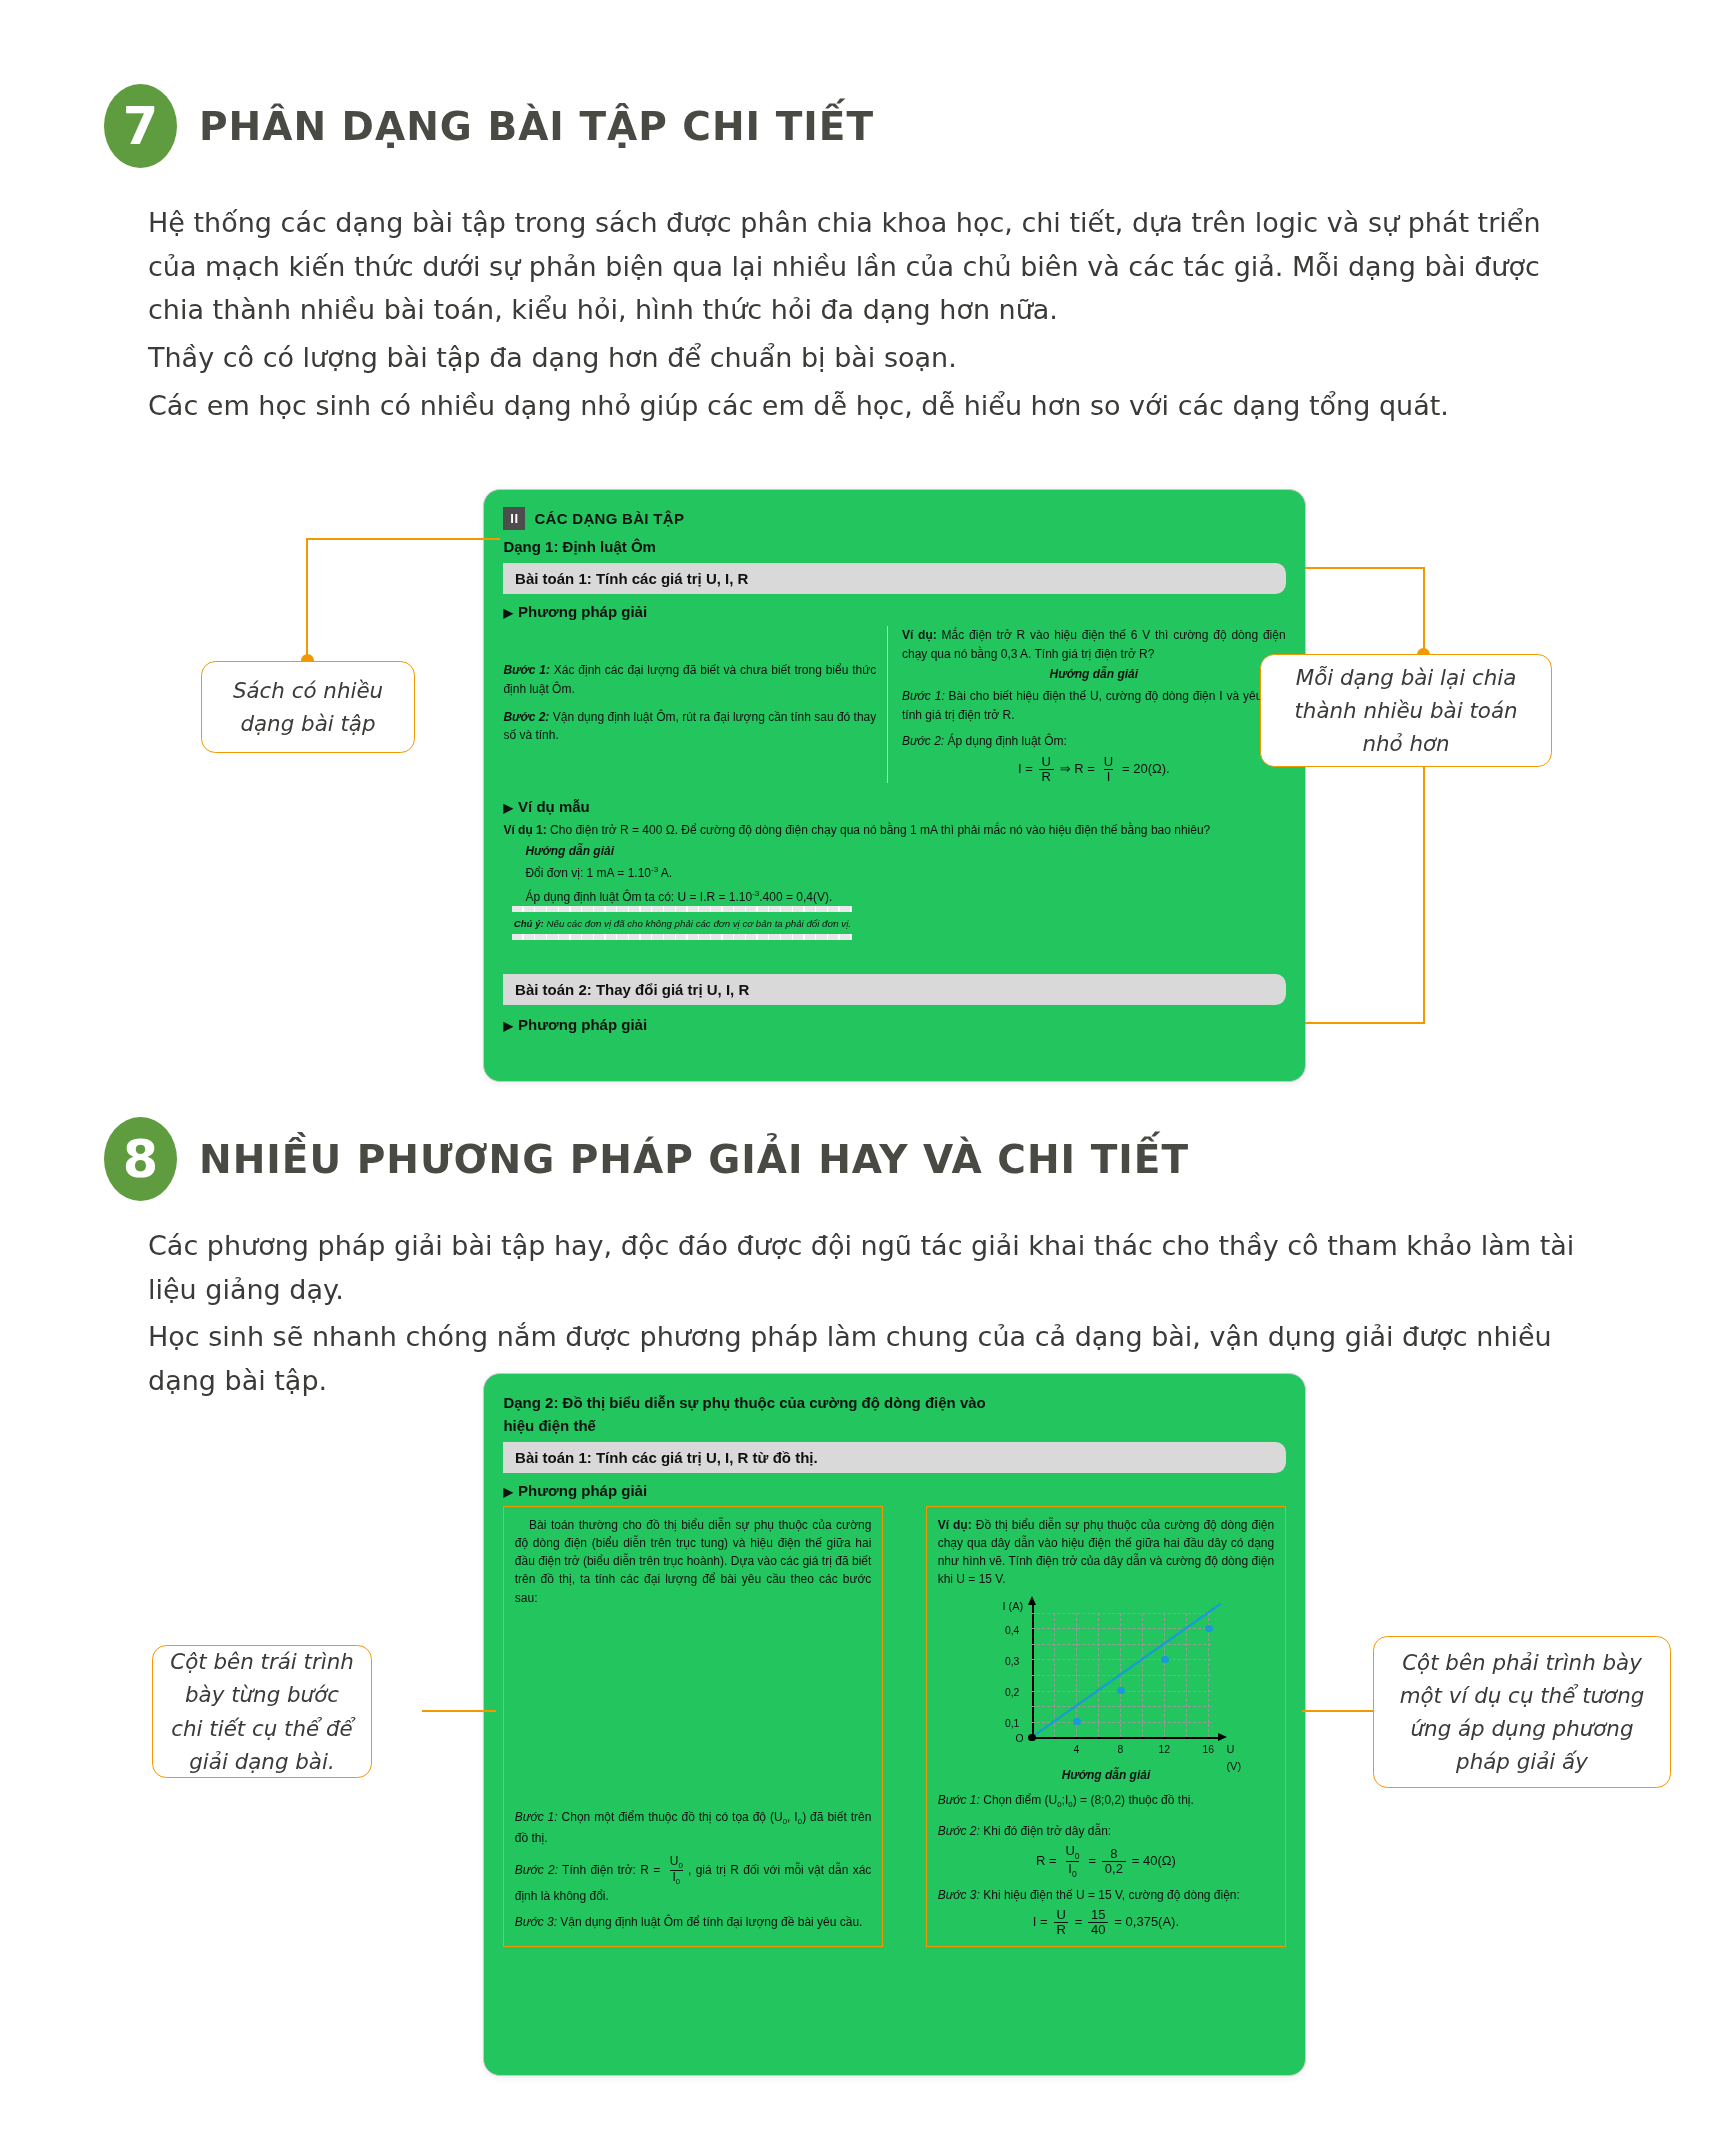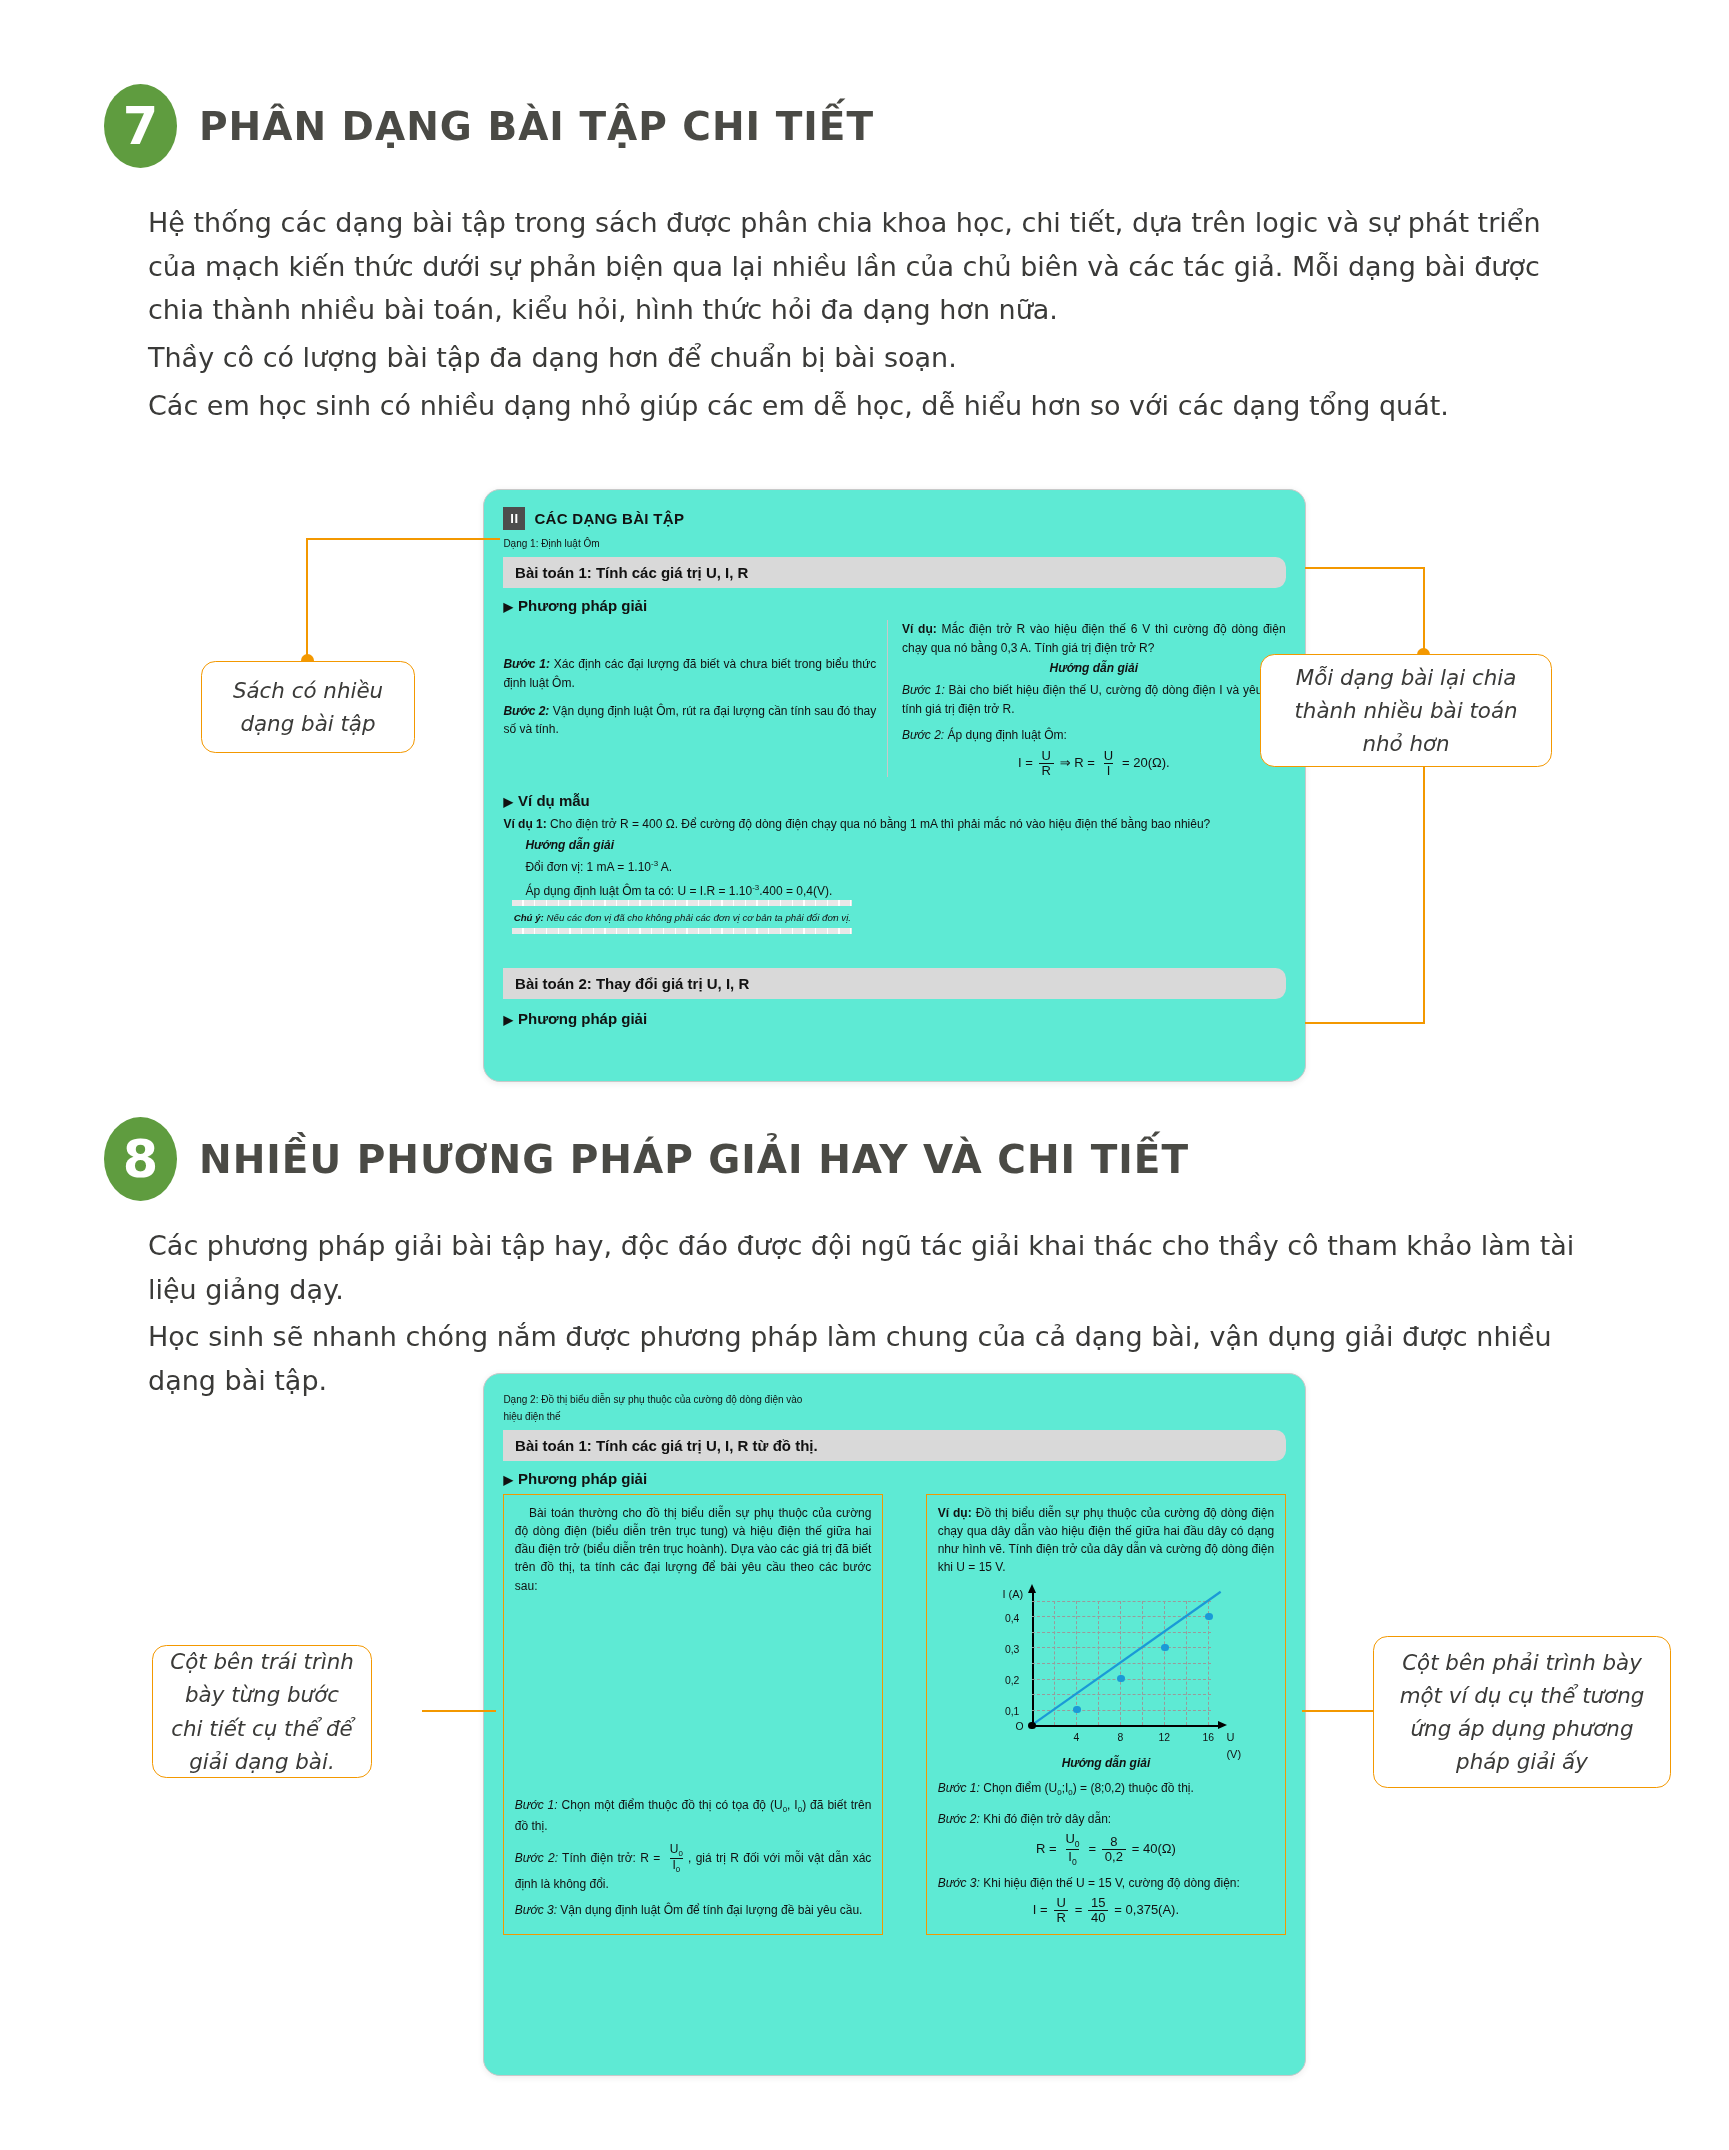--- a/index.html
+++ b/index.html
@@ -31,37 +31,37 @@
 
   .body-copy{
     font-size:27px;line-height:1.62;color:#3a3a38;
     font-family:"DejaVu Sans", sans-serif;
   }
   .body-copy p{margin:0 0 3.9px 0;}
 
   
   .book-card{
     position:absolute;
-    background:#5eead4;
+    background:#22c55e;
     border:1.9px solid #c9c9c9;
     border-radius:17px;
     box-sizing:border-box;
     box-shadow:0 1.9px 6.5px rgba(0,0,0,.07);
     font-family:"Liberation Sans", sans-serif;
     color:#111;
   }
   .doc-badge{
     display:inline-flex;align-items:center;justify-content:center;
     width:22px;height:23px;background:#4d4d4d;color:#fff;
     font-size:13px;font-weight:bold;vertical-align:middle;
     letter-spacing:0.6px;
   }
   .doc-head{display:flex;align-items:center;gap:9px;margin-bottom:7.8px;}
   .doc-head-txt{font-size:15px;font-weight:bold;letter-spacing:0.3px;}
-  .dang-line{font-size:10px;font-weight:normal;margin:2.6px 0 7.8px 0;}
+  .dang-line{font-size:15px;font-weight:bold;margin:2.6px 0 7.8px 0;}
   .task-bar{
     background:#d9d9d9;border-radius:0 10.4px 10.4px 0;
     padding:7.1px 0 7.1px 11.7px;
     font-size:15px;font-weight:bold;
     margin:3.9px 0 9px 0;
   }
   .arrow-head{font-size:15px;font-weight:bold;margin:9px 0 6.5px 0;}
   .arrow-head .tri{font-size:12.3px;margin-right:5.2px;}
 
   .two-col{display:flex;}

